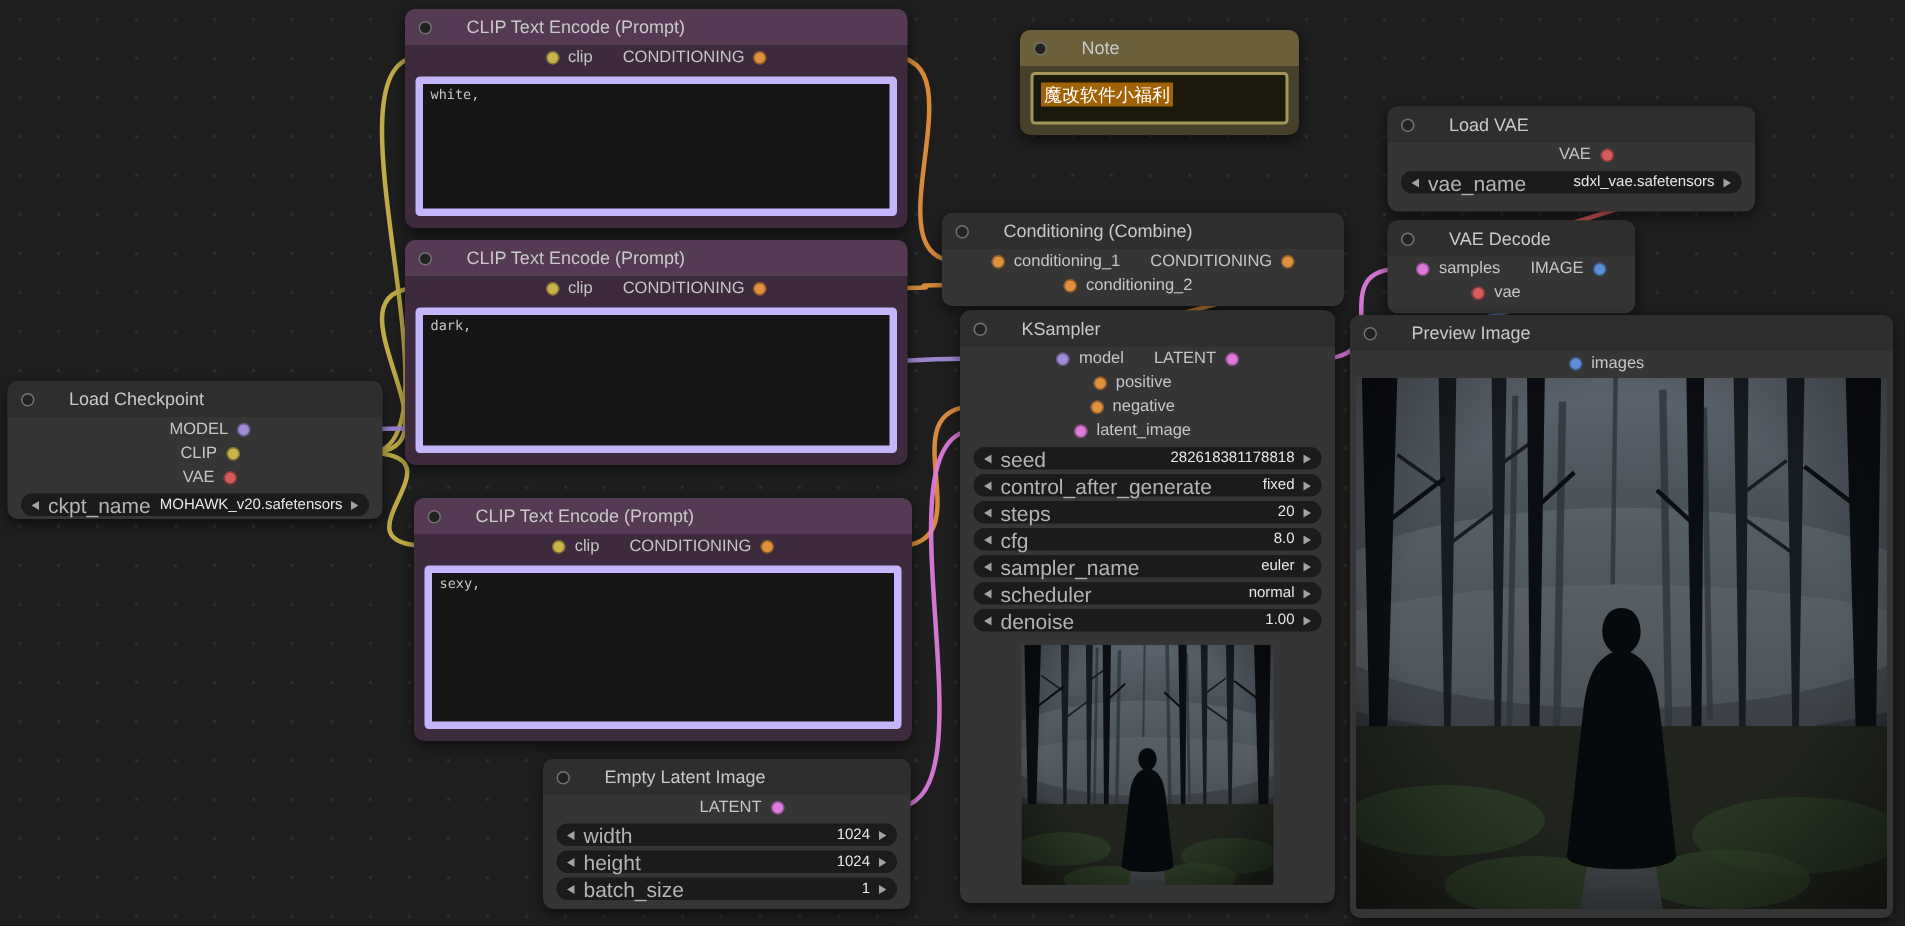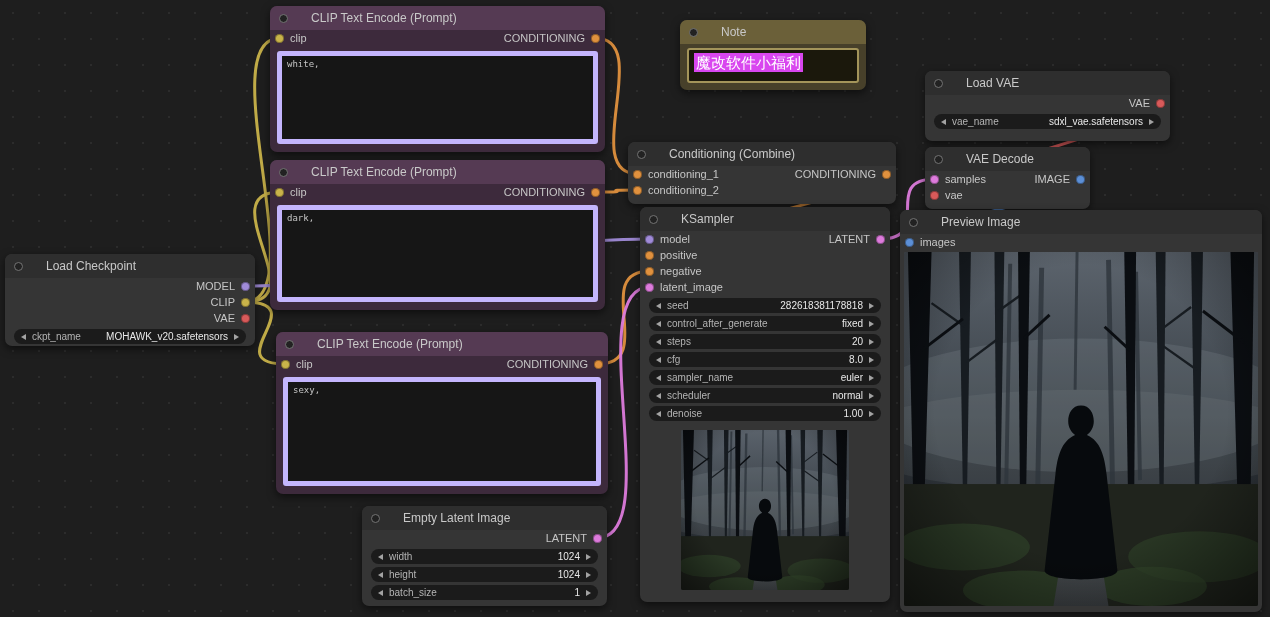--- a/index.html
+++ b/index.html
@@ -24,44 +24,44 @@
     padding:0 9px; background:#2e2e2e; border-radius:7px 7px 0 0;
   }
   .ntitle { font-size:12px; color:#c9c9c9; white-space:nowrap; overflow:hidden; }
   .cdot { width:9px; height:9px; border-radius:50%; background:#222; border:1.5px solid #737373; flex:0 0 9px; }
 
   .node.purple { background:#3d2a3c; }
   .node.purple .node-header { background:#553a53; }
   .node.note-node { background:#47402a; }
   .node.note-node .node-header { background:#6b6039; }
 
-  .slot-row { flex:0 0 16px; height:16px; display:flex; align-items:center; justify-content:space-between; padding:0 5px;gap:20px; }
+  .slot-row { flex:0 0 16px; height:16px; display:flex; align-items:center; justify-content:center; padding:0 5px;gap:20px; }
   .sgroup { display:flex; align-items:center; gap:6px; }
   .slabel { font-size:11px; color:#c6c6c6; white-space:nowrap; }
   .dot { width:9px; height:9px; border-radius:50%; flex:0 0 9px; box-shadow:inset 0 0 0 1px rgba(0,0,0,.35); }
 
   .widget {
     flex:0 0 15px; height:15px; margin:3px 9px 0; background:#1b1b1b; border-radius:8px;
     display:flex; align-items:center; padding:0 7px; gap:6px;
   }
-  .wlabel { font-size:10px; color:#b4b4b4; white-space:nowrap; }
+  .wlabel { font-size:14px; color:#b4b4b4; white-space:nowrap; }
   .wval { font-size:10px; color:#e8e8e8; margin-left:auto; white-space:nowrap; }
   .tri-l { width:0; height:0; border-top:3.5px solid transparent; border-bottom:3.5px solid transparent; border-right:5px solid #a3a3a3; flex:0 0 5px; }
   .tri-r { width:0; height:0; border-top:3.5px solid transparent; border-bottom:3.5px solid transparent; border-left:5px solid #a3a3a3; flex:0 0 5px; }
 
   .prompt-box {
     flex:1; margin:5px 7px 8px; background:#161616; border:5px solid #c4b5fd; border-radius:3px;
     padding:3px 5px; font-family:"DejaVu Sans Mono", monospace; font-size:9px; color:#c5c5c5;
     overflow:hidden; text-align:left;
   }
   .note-box {
     flex:1; margin:4px 7px 7px; background:#1b180c; border:2px solid #a3945a; border-radius:3px;
     padding:4px 5px; overflow:hidden;
   }
-  .note-text { background:#d946ef; color:#fff; font-size:15px; padding:1px 2px; }
+  .note-text { background:#a16207; color:#fff; font-size:12px; padding:1px 2px; }
 
   .ks-img { flex:0 0 160px; width:168px; height:160px; align-self:center; margin-top:9px; display:block; border-radius:2px; }
   .pv-img { flex:1; min-height:0; margin:2px 4px 6px; display:block; border-radius:2px; }
 </style>
 </head>
 <body>
 
 <div id="canvas">
 
   <svg width="0" height="0" style="position:absolute" aria-hidden="true">

